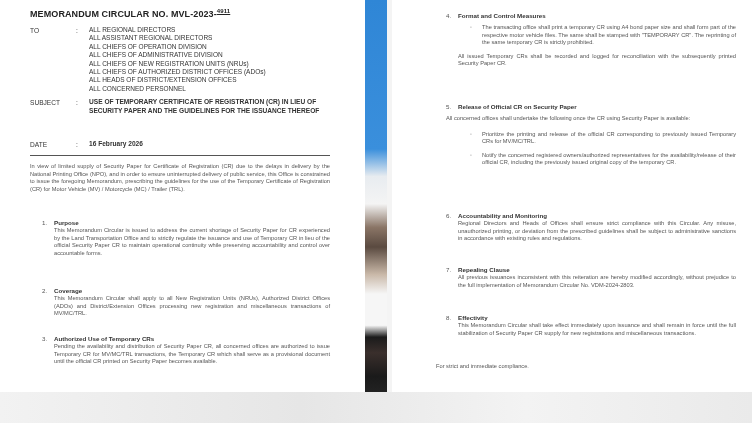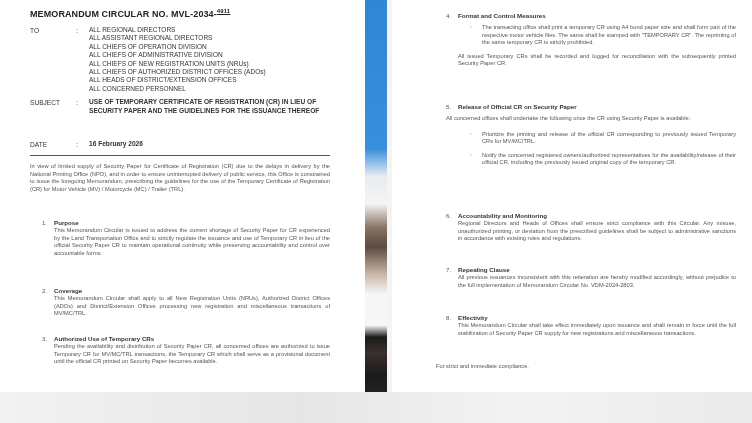--- a/index.html
+++ b/index.html
@@ -24,21 +24,21 @@
   .sec-num{display:inline-block;width:12px;font-weight:normal;color:#555;}
   .sec-body{margin-left:12px;}
   .bullet{position:relative;padding-left:14px;margin:4px 0 0 0;}
   .bullet::before{content:"\25AB";position:absolute;left:2px;top:0;font-size:5px;color:#999;}
 </style>
 </head>
 <body>
 
 <div class="page page-left">
   <div class="memo-title">
-    <span>MEMORANDUM CIRCULAR NO. MVL-2034-</span><span class="memo-no">4911</span>
+    <span>MEMORANDUM CIRCULAR NO. MVL-2023-</span><span class="memo-no">4911</span>
   </div>
 
   <div class="hdr-label" style="top:27px">TO</div>
   <div class="hdr-colon" style="top:27px">:</div>
   <ul class="to-list">
     <li>ALL REGIONAL DIRECTORS</li>
     <li>ALL ASSISTANT REGIONAL DIRECTORS</li>
     <li>ALL CHIEFS OF OPERATION DIVISION</li>
     <li>ALL CHIEFS OF ADMINISTRATIVE DIVISION</li>
     <li>ALL CHIEFS OF NEW REGISTRATION UNITS (NRUs)</li>

